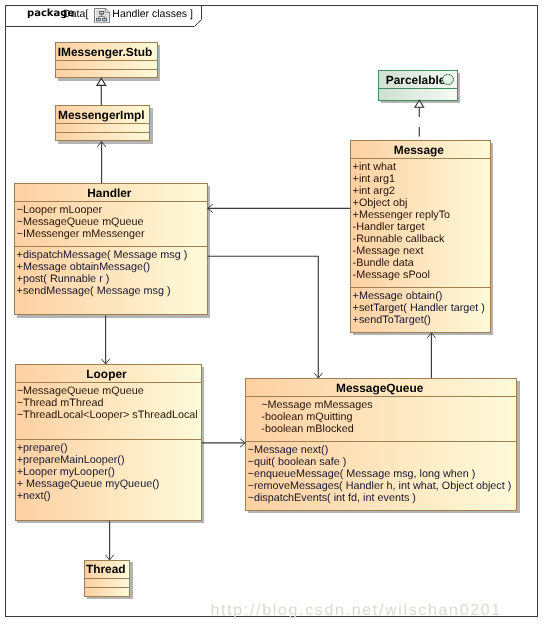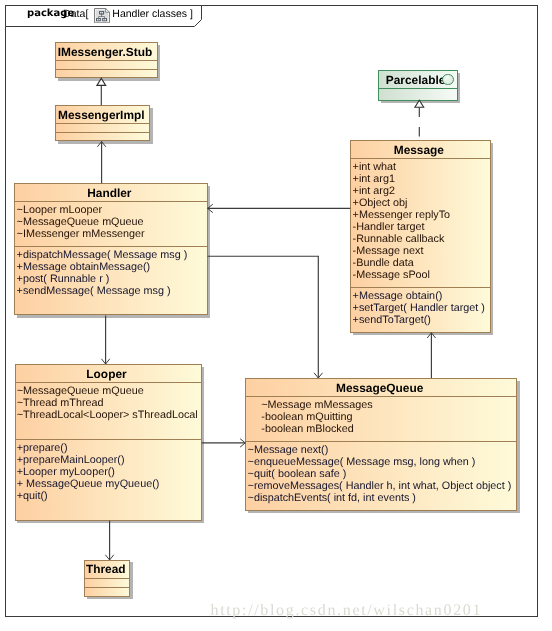--- a/index.html
+++ b/index.html
@@ -29,21 +29,21 @@
        line-height:12px;}
 
   
   .cls.iface{border-color:#3f8f5f;
        background:linear-gradient(to right,#cfe0d0 0%,#f6faf6 100%);}
   .cls.iface .sep{background:#3f8f5f;}
 
   svg.ovl{position:absolute;left:0;top:0;width:552px;height:631px;
           pointer-events:none;overflow:visible;}
 
-  .wm{position:absolute;font-family:Liberation Serif, serif;font-size:16px;
+  .wm{position:absolute;font-family:Liberation Sans, sans-serif;font-size:16px;
       color:#dbdbd2;white-space:pre;letter-spacing:1.66px;line-height:16px;}
 </style>
 </head>
 <body>
 
 <div id="canvas">
     <div class="pkg-frame" style="left: 5px; top: 5px; width: 531px; height: 610px;"></div>
     <div style="position: absolute; left: 5px; top: 5px; width: 197px; height: 21px;">
       <svg width="199" height="23" style="position:absolute;left:0;top:0;overflow:visible">
         <path d="M0.5,0.5 L196.5,0.5 L196.5,14.5 L189.5,21.5 L0.5,21.5 Z" fill="#ffffff" stroke="#3a3a3a" stroke-width="1"></path>
@@ -114,29 +114,29 @@
       <div class="sep" style="top: 146.1px;"></div>
       <div class="mem" style="left: 1.3px; top: 19.9px;"><div>+int what</div><div>+int arg1</div><div>+int arg2</div><div>+Object obj</div><div>+Messenger replyTo</div><div>-Handler target</div><div>-Runnable callback</div><div>-Message next</div><div>-Bundle data</div><div>-Message sPool</div></div>
       <div class="mem ops" style="left: 1.3px; top: 148.8px;"><div>+Message obtain()</div><div>+setTarget( Handler target )</div><div>+sendToTarget()</div></div>
     </div>
     <div class="cls" style="left: 14.5px; top: 364px; width: 187.2px; height: 156.8px;">
       <div class="shadow" style="left: 1.6px; top: 1.6px; width: 187.2px; height: 156.8px;"></div>
       <div class="cls-title" style="height: 17.1px;">Looper</div>
       <div class="sep" style="top: 17.1px;"></div>
       <div class="sep" style="top: 74.1px;"></div>
       <div class="mem" style="left: 1.3px; top: 19.8px;"><div>~MessageQueue mQueue</div><div>~Thread mThread</div><div>~ThreadLocal&lt;Looper&gt; sThreadLocal</div></div>
-      <div class="mem ops" style="left: 1.3px; top: 76.8px;"><div>+prepare()</div><div>+prepareMainLooper()</div><div>+Looper myLooper()</div><div>+ MessageQueue myQueue()</div><div>+quit()</div></div>
+      <div class="mem ops" style="left: 1.3px; top: 76.8px;"><div>+prepare()</div><div>+prepareMainLooper()</div><div>+Looper myLooper()</div><div>+ MessageQueue myQueue()</div><div>+next()</div></div>
     </div>
     <div class="cls" style="left: 245.3px; top: 378px; width: 272px; height: 132.5px;">
       <div class="shadow" style="left: 1.6px; top: 1.6px; width: 272px; height: 132.5px;"></div>
       <div class="cls-title" style="height: 17px;">MessageQueue</div>
       <div class="sep" style="top: 17px;"></div>
       <div class="sep" style="top: 62.3px;"></div>
       <div class="mem" style="left: 15px; top: 19.7px;"><div>~Message mMessages</div><div>-boolean mQuitting</div><div>-boolean mBlocked</div></div>
-      <div class="mem ops" style="left: 1.3px; top: 65px;"><div>~Message next()</div><div>~enqueueMessage( Message msg, long when )</div><div>~quit( boolean safe )</div><div>~removeMessages( Handler h, int what, Object object )</div><div>~dispatchEvents( int fd, int events )</div></div>
+      <div class="mem ops" style="left: 1.3px; top: 65px;"><div>~Message next()</div><div>~quit( boolean safe )</div><div>~enqueueMessage( Message msg, long when )</div><div>~removeMessages( Handler h, int what, Object object )</div><div>~dispatchEvents( int fd, int events )</div></div>
     </div>
     <div class="cls" style="left: 84.4px; top: 559.9px; width: 46px; height: 36.9px;">
       <div class="shadow" style="left: 1.6px; top: 1.6px; width: 46px; height: 36.9px;"></div>
       <div class="cls-title" style="height: 16.7px;">Thread</div>
       <div class="sep" style="top: 16.7px;"></div>
       <div class="sep" style="top: 26.1px;"></div>
       <div class="mem" style="left: 1.3px; top: 19.4px;"></div>
       <div class="mem ops" style="left: 1.3px; top: 28.8px;"></div>
     </div>
     <svg class="ovl" width="552" height="631">

